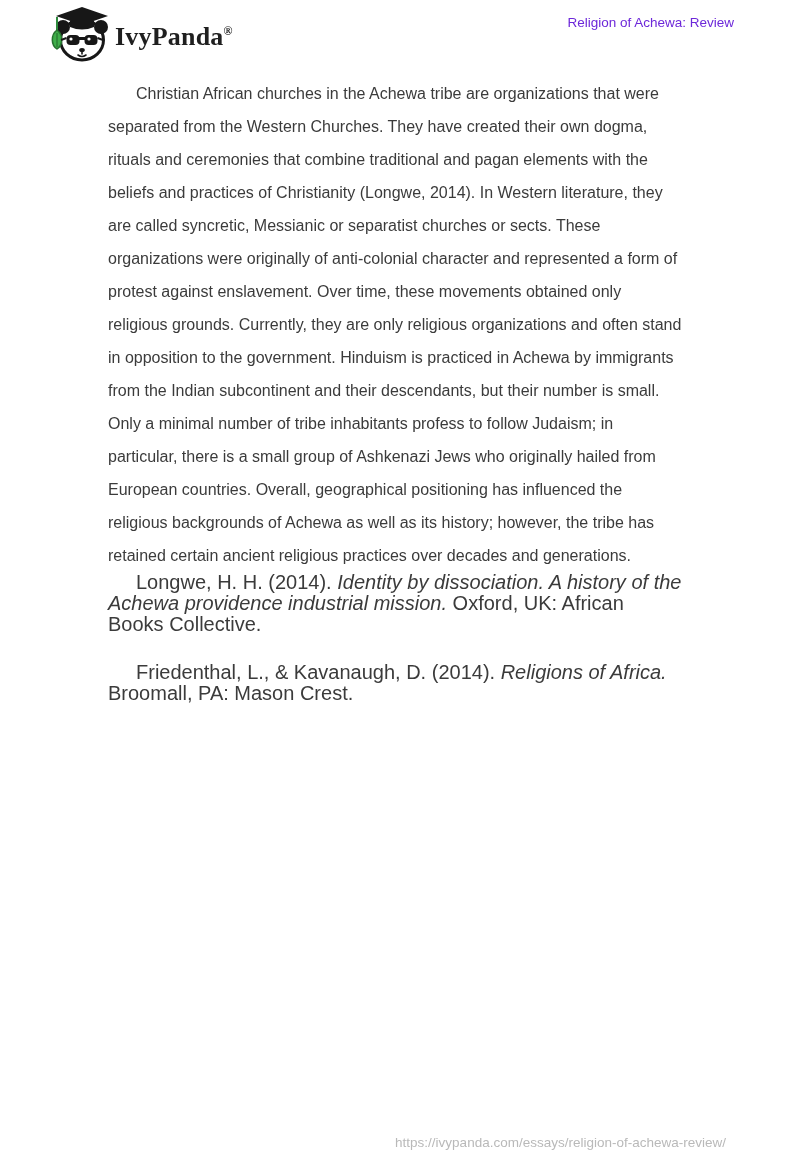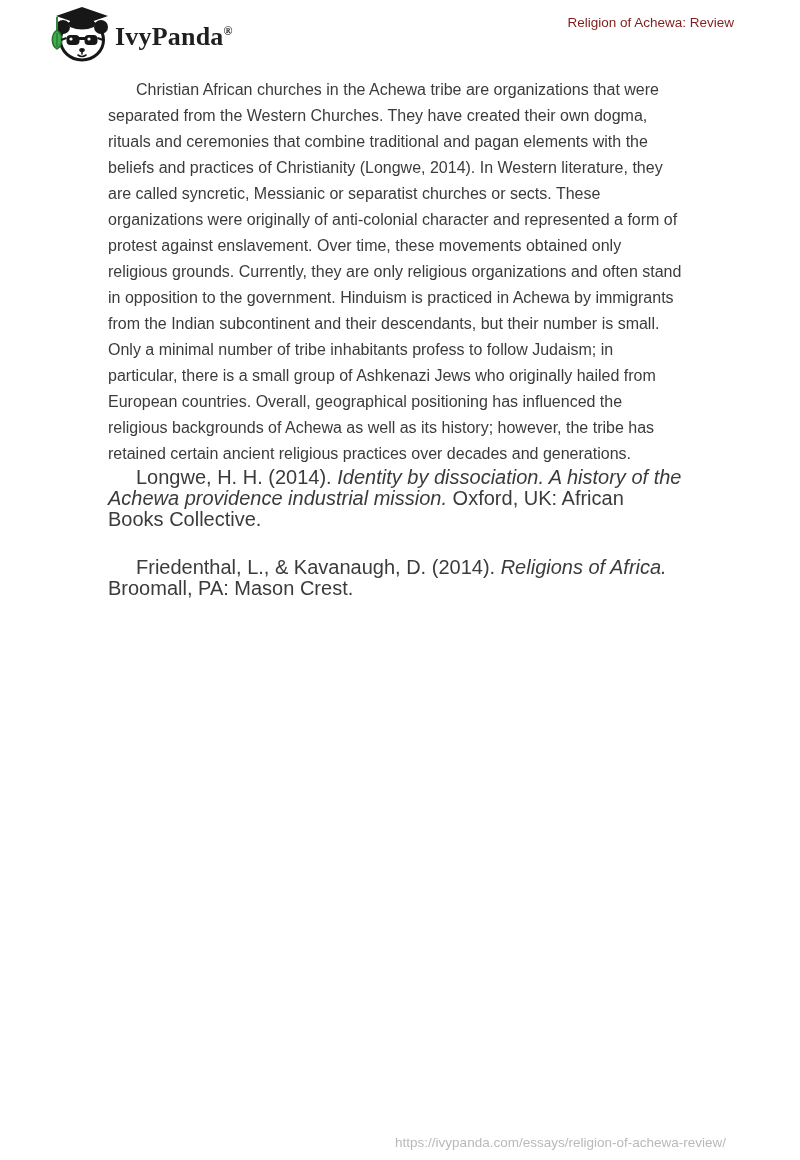--- a/index.html
+++ b/index.html
@@ -38,29 +38,29 @@
     padding-top: 4px;
   }
   .brand-text sup {
     font-size: 12px;
     vertical-align: super;
     line-height: 0;
   }
   .doc-title {
     margin-top: 9px;
     font-size: 13.5px;
-    color: #7f1d1d;
+    color: #6d28d9;
   }
   
   .content {
     margin: 14px 82px 0 74px;
   }
   .paragraph {
     font-size: 16px;
-    line-height: 26px;
+    line-height: 33px;
     color: #3b3b3b;
     text-indent: 28px;
     text-align: left;
   }
   .references-heading {
     margin: 20px 0 26px 0;
     font-size: 28px;
     line-height: 1.2;
     font-weight: 700;
     color: #2d2d2d;

